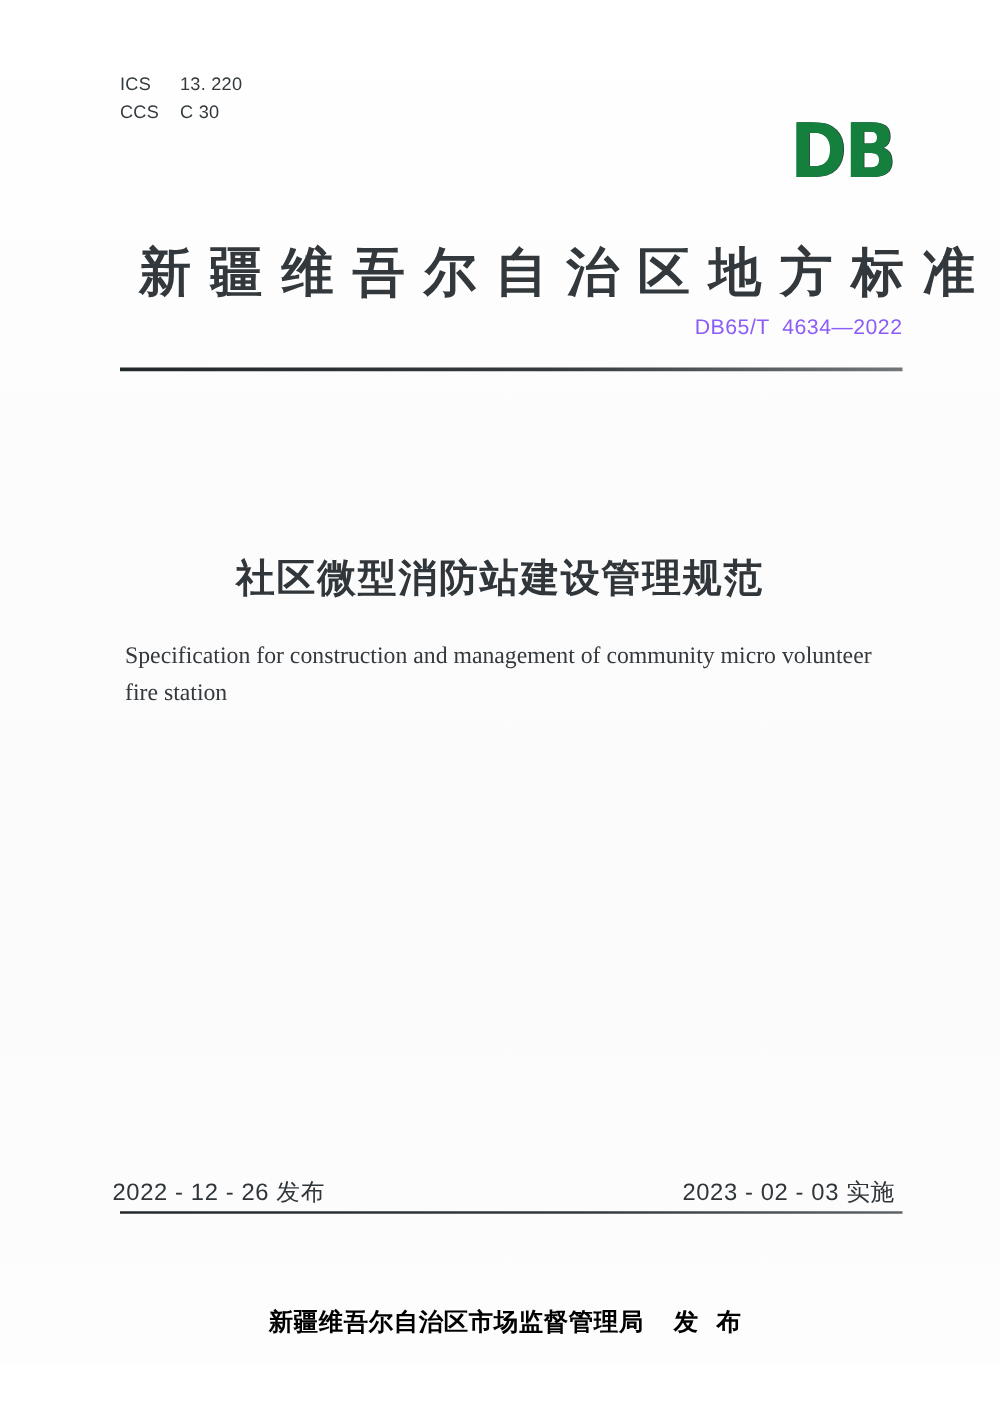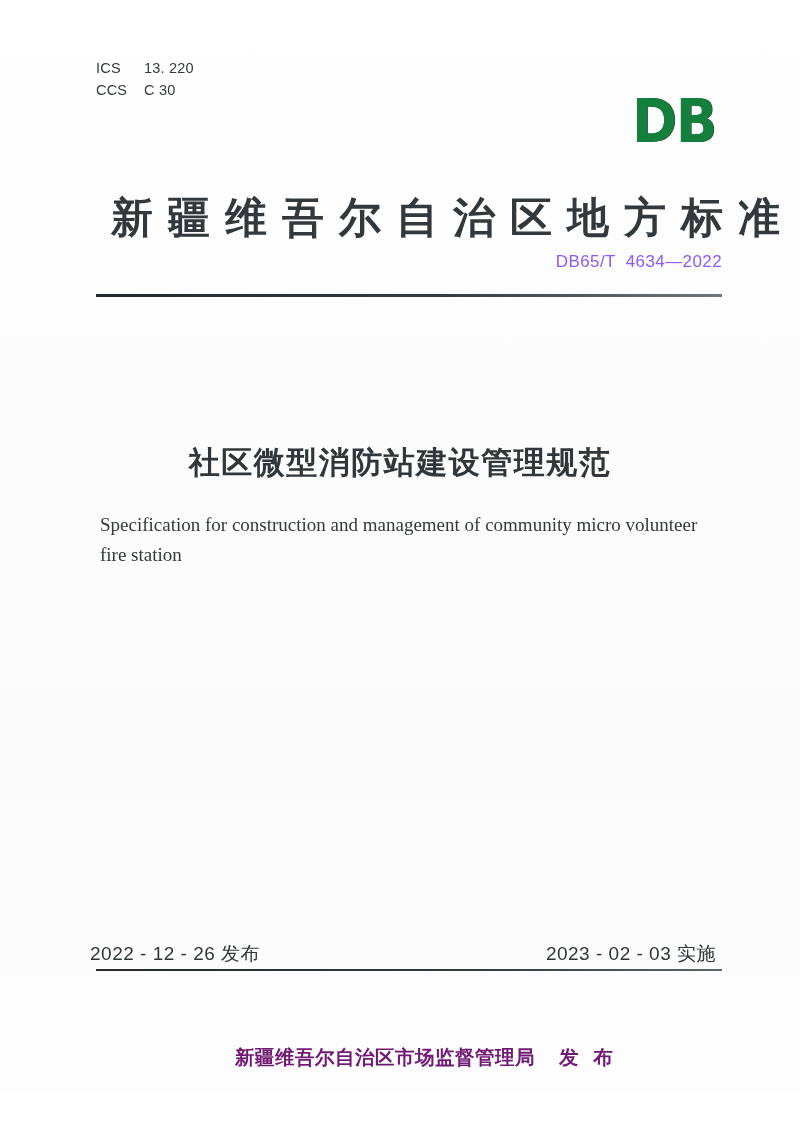--- a/index.html
+++ b/index.html
@@ -151,28 +151,28 @@
     position: absolute;
     left: 96px;
     top: 969px;
     width: 626px;
     height: 2.4px;
     background: linear-gradient(90deg, #25292c 0%, #333a3e 60%, #5e6468 100%);
   }
 
   .issuer {
     position: absolute;
-    left: 64px;
+    left: 44px;
     top: 1021px;
     width: 680px;
     text-align: center;
     font-family: "DejaVu Sans", sans-serif;
     font-weight: 600;
     font-size: 19.5px;
-    color: #701a75;
+    color: #000000;
     white-space: pre;
     letter-spacing: 0.5px;
   }
   .issuer .pub { letter-spacing: 4px; margin-left: 24px; }
 </style>
 </head>
 <body>
 
 <div class="page">
   <div class="layer">

